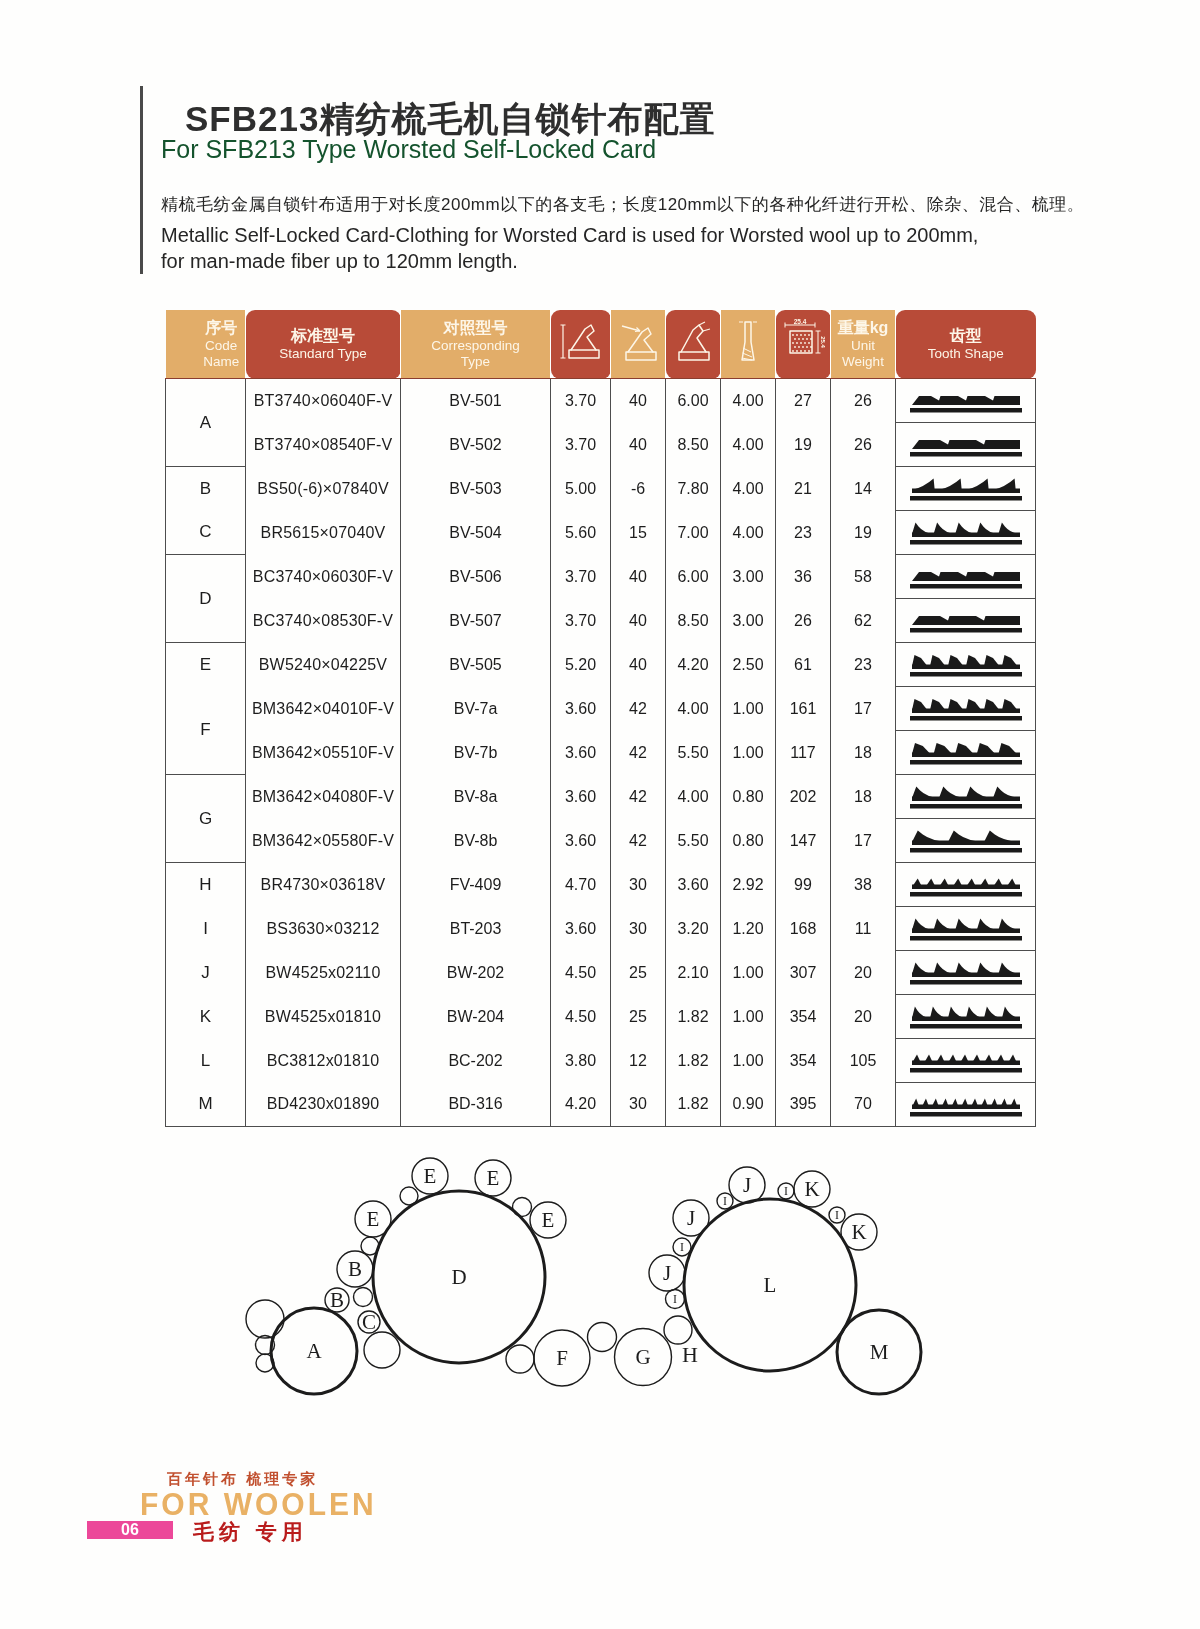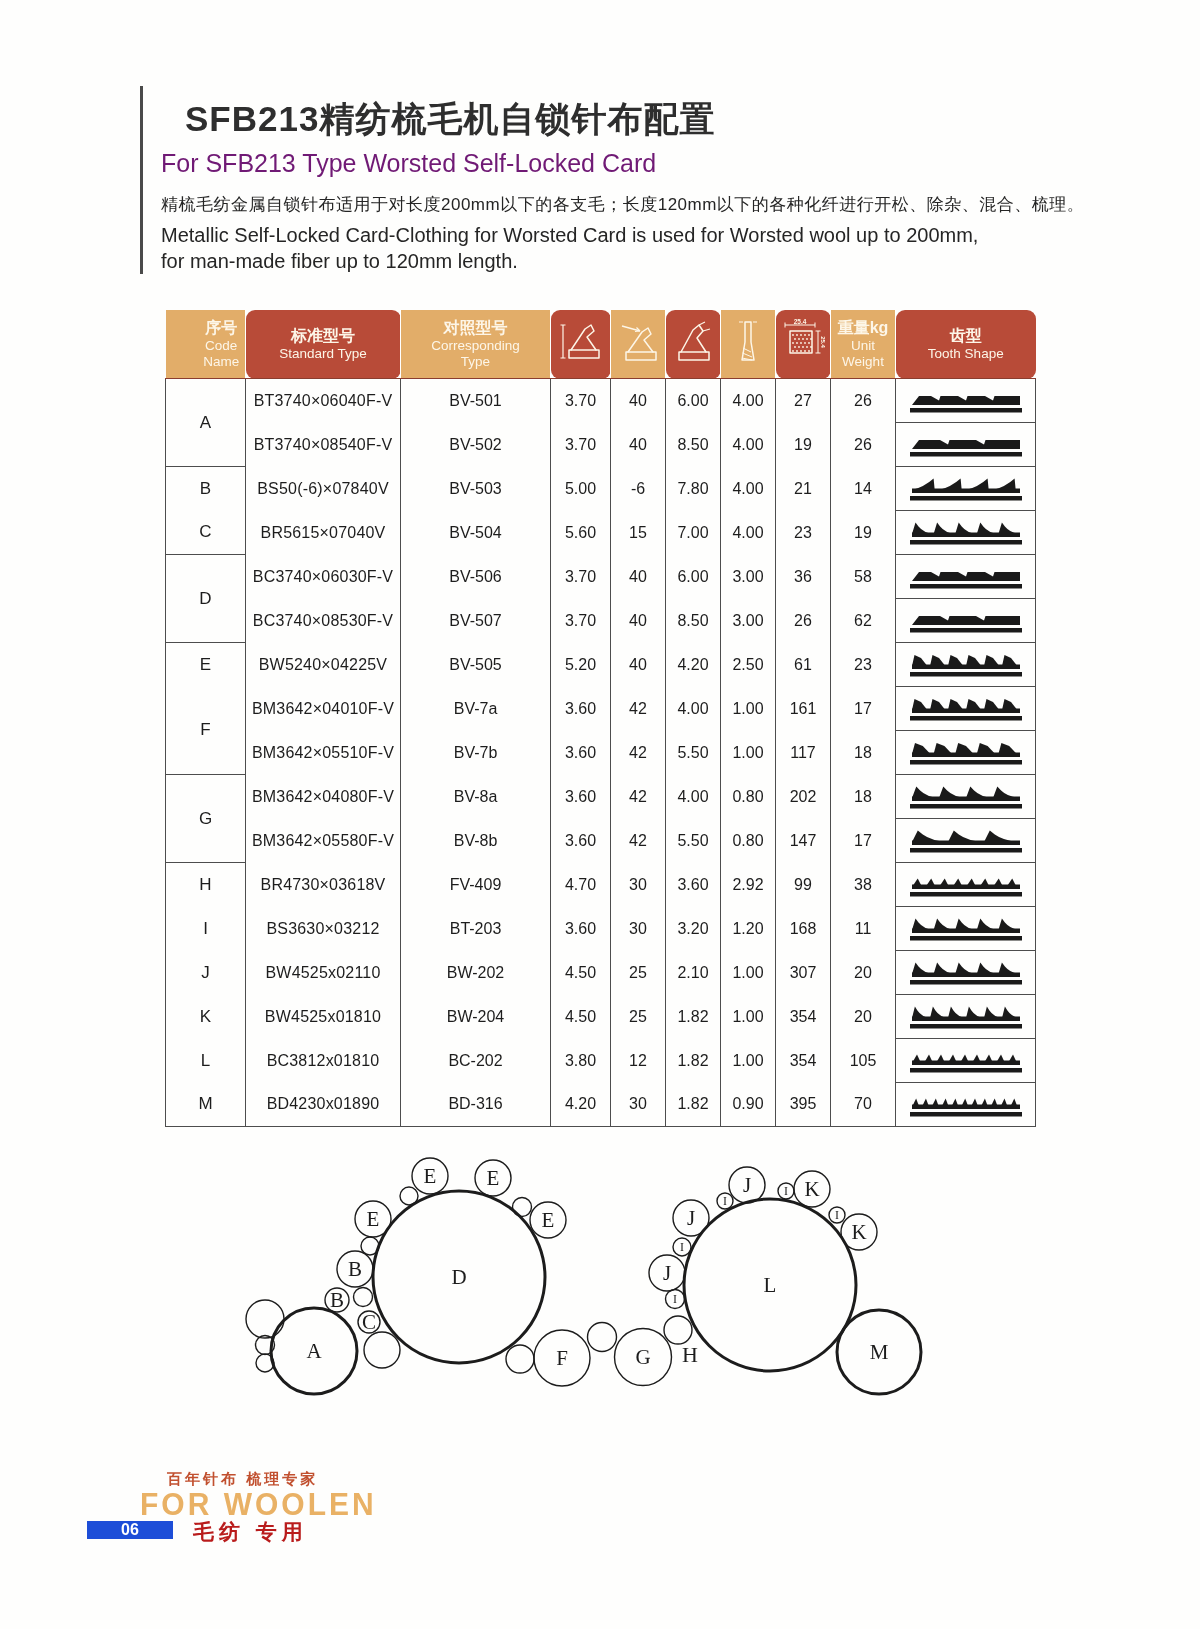--- a/index.html
+++ b/index.html
@@ -2,21 +2,21 @@
 <html><head>
 <meta charset="utf-8">
 <style>
   html,body{margin:0;padding:0;background:#ffffff;}
   .page{position:relative;width:1200px;height:1629px;background:#fefefdff;overflow:hidden;
         font-family:"Liberation Sans", sans-serif;color:#1d1d1d;}
   
   .title-rule{position:absolute;left:140px;top:86px;width:3px;height:188px;background:#4a4a4a;}
   .page-title{position:absolute;left:161px;top:96px;font-size:35px;font-weight:700;
               letter-spacing:1px;color:#2e2e2e;margin-left:24px;}
-  .page-subtitle{position:absolute;left:161px;top:149px;font-size:25px;font-weight:400;color:#701a75;}
+  .page-subtitle{position:absolute;left:161px;top:135px;font-size:25px;font-weight:400;color:#14532d;}
   .desc-cn{position:absolute;left:161px;top:193px;font-size:17px;color:#252525;letter-spacing:.5px;}
   .desc-en{position:absolute;left:161px;top:222px;font-size:20px;color:#252525;line-height:1.32;}
   
   .spec-table-wrap{position:absolute;left:165px;top:310px;}
   table{border-collapse:collapse;table-layout:fixed;width:870px;}
   th,td{padding:0;margin:0;}
   thead th{height:68px;vertical-align:middle;text-align:center;color:#fdf6e8;
            border-left:1px solid #fff;border-bottom:1px solid #8a3d2f;}
   thead th:first-child{border-left:none;padding-left:32px;}
   .bg-red{background:#b84b38;border-radius:9px;}
@@ -32,21 +32,21 @@
   td.code-cell.sep{border-bottom:1px solid #4d4d4d;}
   td.tooth-cell{border-bottom:1px solid #4d4d4d;}
   td.standard-cell{font-size:16px;letter-spacing:.2px;}
   
   .diagram{position:absolute;left:230px;top:1112px;}
   
   .footer-slogan{position:absolute;left:167px;top:1470px;font-size:15px;font-weight:bold;
                  color:#c1502f;letter-spacing:3px;}
   .footer-brand{position:absolute;left:140px;top:1487px;font-size:30px;font-weight:bold;
                 color:#e9b165;letter-spacing:3px;transform:scaleY(1.05);transform-origin:top left;}
-  .page-num-bar{position:absolute;left:87px;top:1521px;width:86px;height:18px;background:#1d4ed8;
+  .page-num-bar{position:absolute;left:87px;top:1521px;width:86px;height:18px;background:#ec4899;
                 color:#ffffff;font-size:16px;font-weight:bold;text-align:center;line-height:18px;}
   .footer-cat{position:absolute;left:193px;top:1518px;font-size:21px;font-weight:bold;
               color:#b91c1c;letter-spacing:5px;}
 </style>
 </head>
 <body>
 
 <div class="page">
 
   <div class="title-rule"></div>

